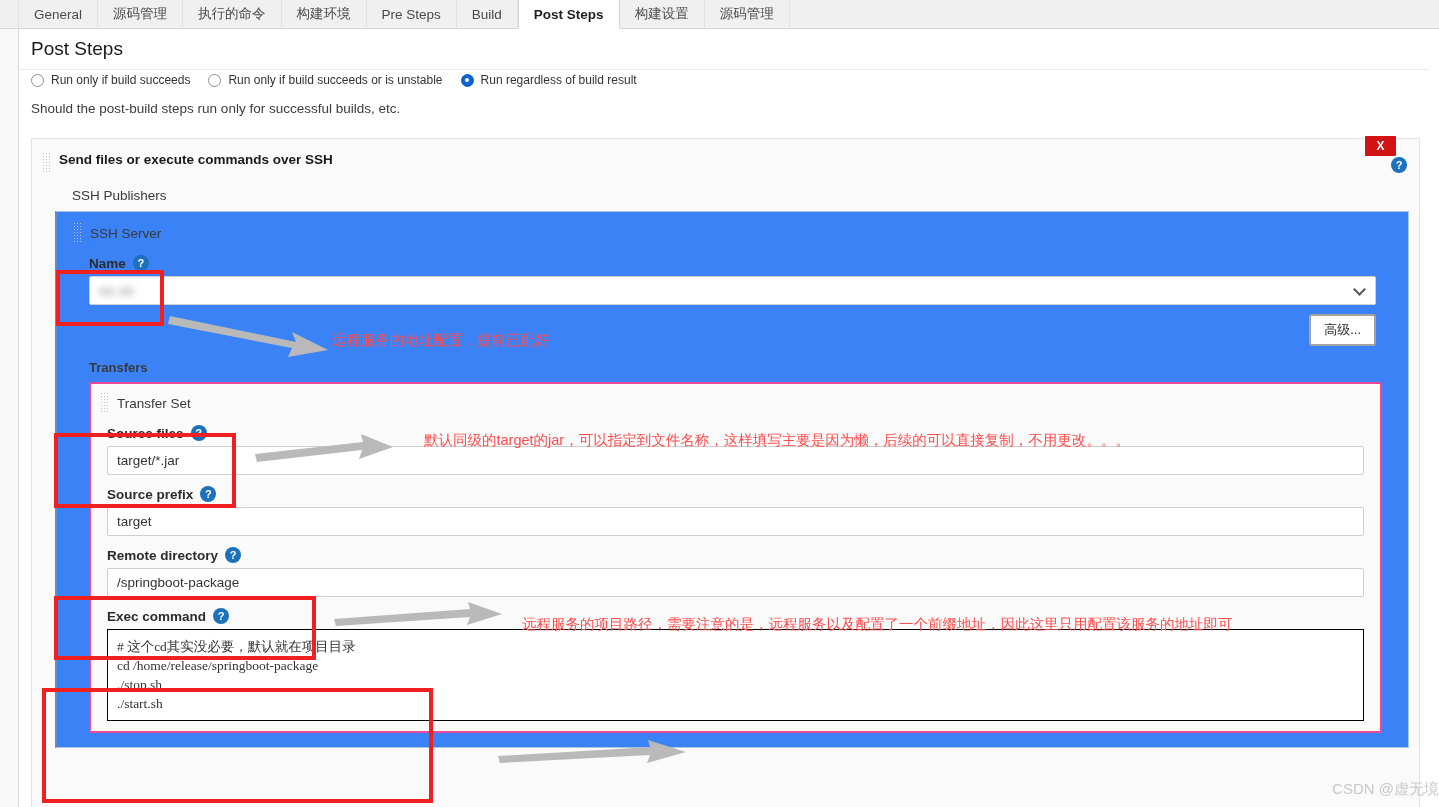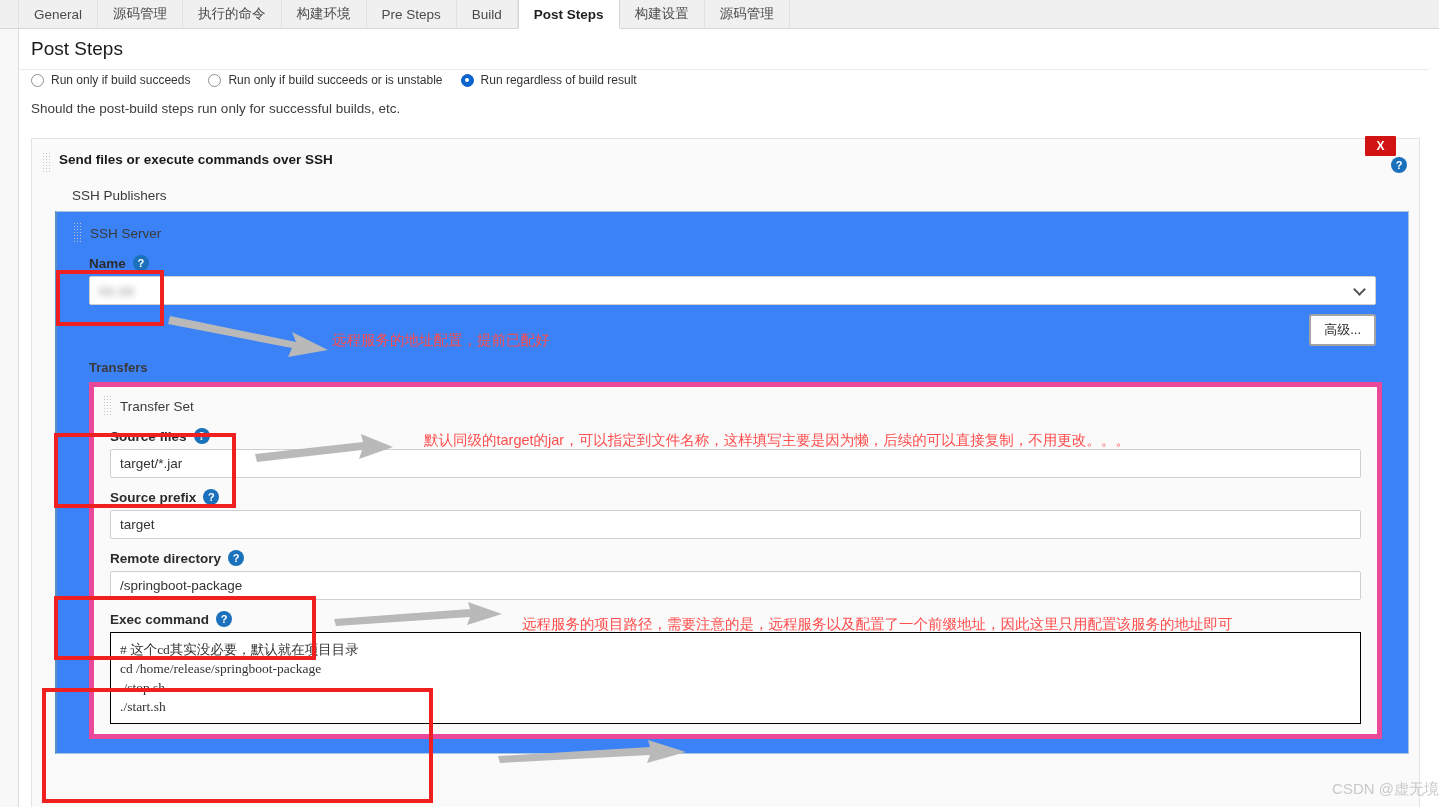--- a/index.html
+++ b/index.html
@@ -186,21 +186,21 @@
     border: 2px solid #a3a3a3; background: #fff;
     color: #2c2c2c; font-size: 13px;
     padding: 5px 13px; border-radius: 3px; cursor: pointer;
     font-family: "Liberation Sans", sans-serif;
   }
 
   
   .transfers-label { font-size: 13px; color: #3a3a3a; margin: 14px 0 0 16px; font-weight: 600;}
   .tset {
     margin: 7px 10px 0 16px;
-    border: 5px solid #ec4899;
+    border: 2px solid #ec4899;
     background: #fafafa;
     padding: 8px 0 10px 0;
   }
   .tset-head { display: flex; align-items: center; padding-left: 9px; }
   .tset-title { font-size: 13.5px; color: #3a3a3a; margin-left: 8px; }
 
   .ta {
     display: block; margin-left: 16px;
     width: calc(100% - 32px);
     height: 92px;

